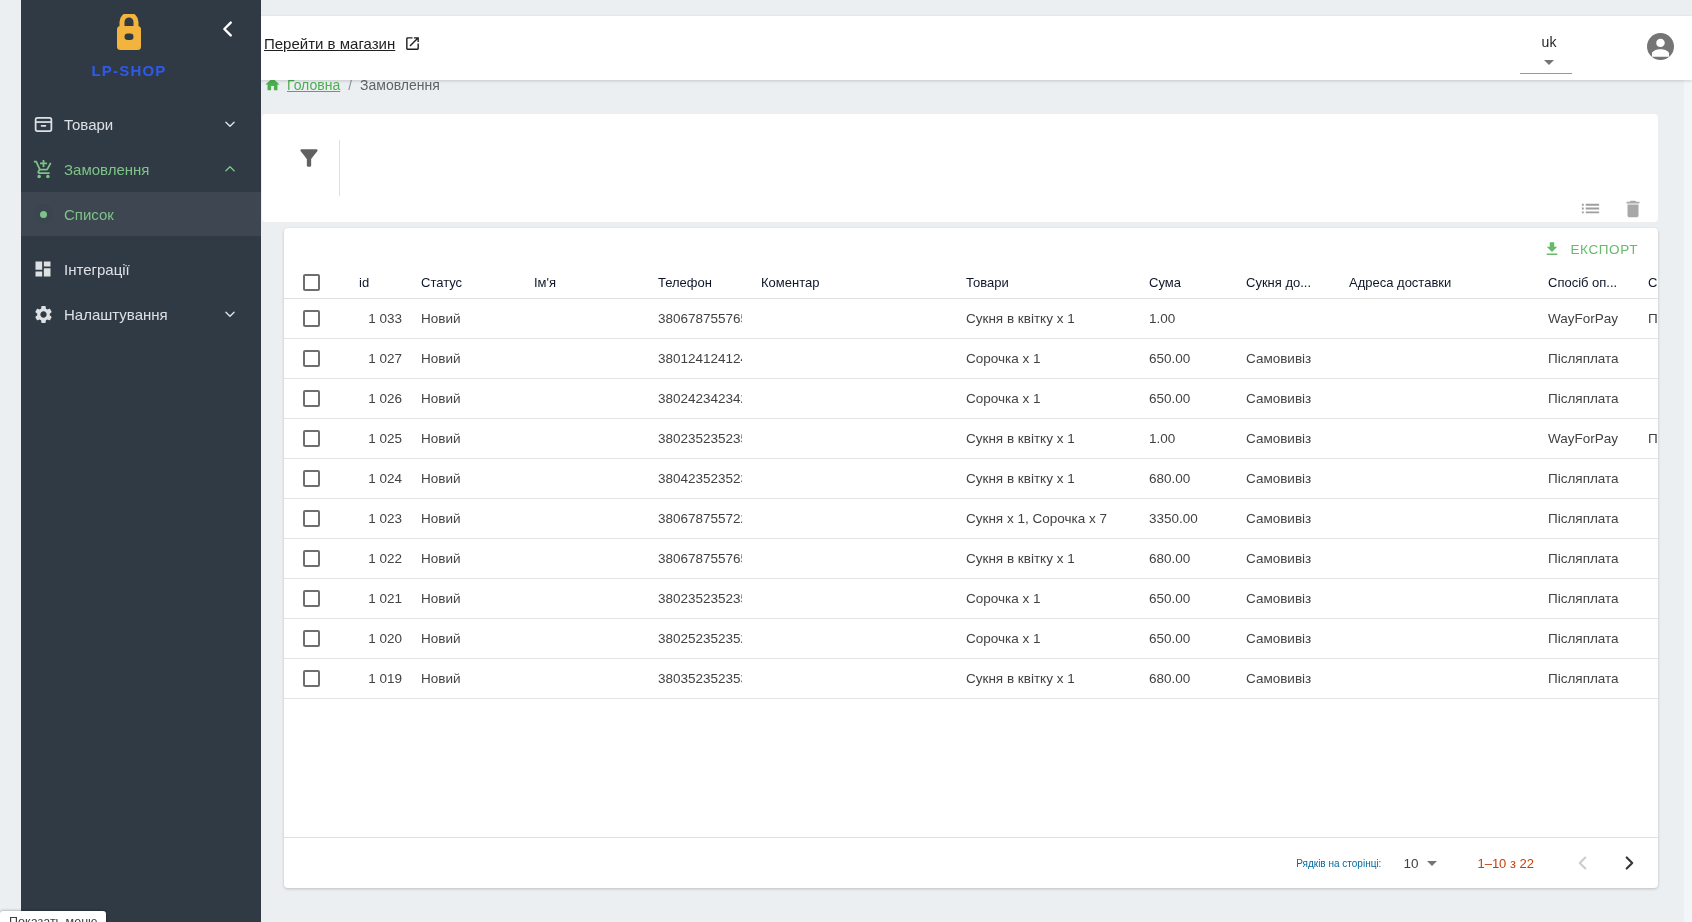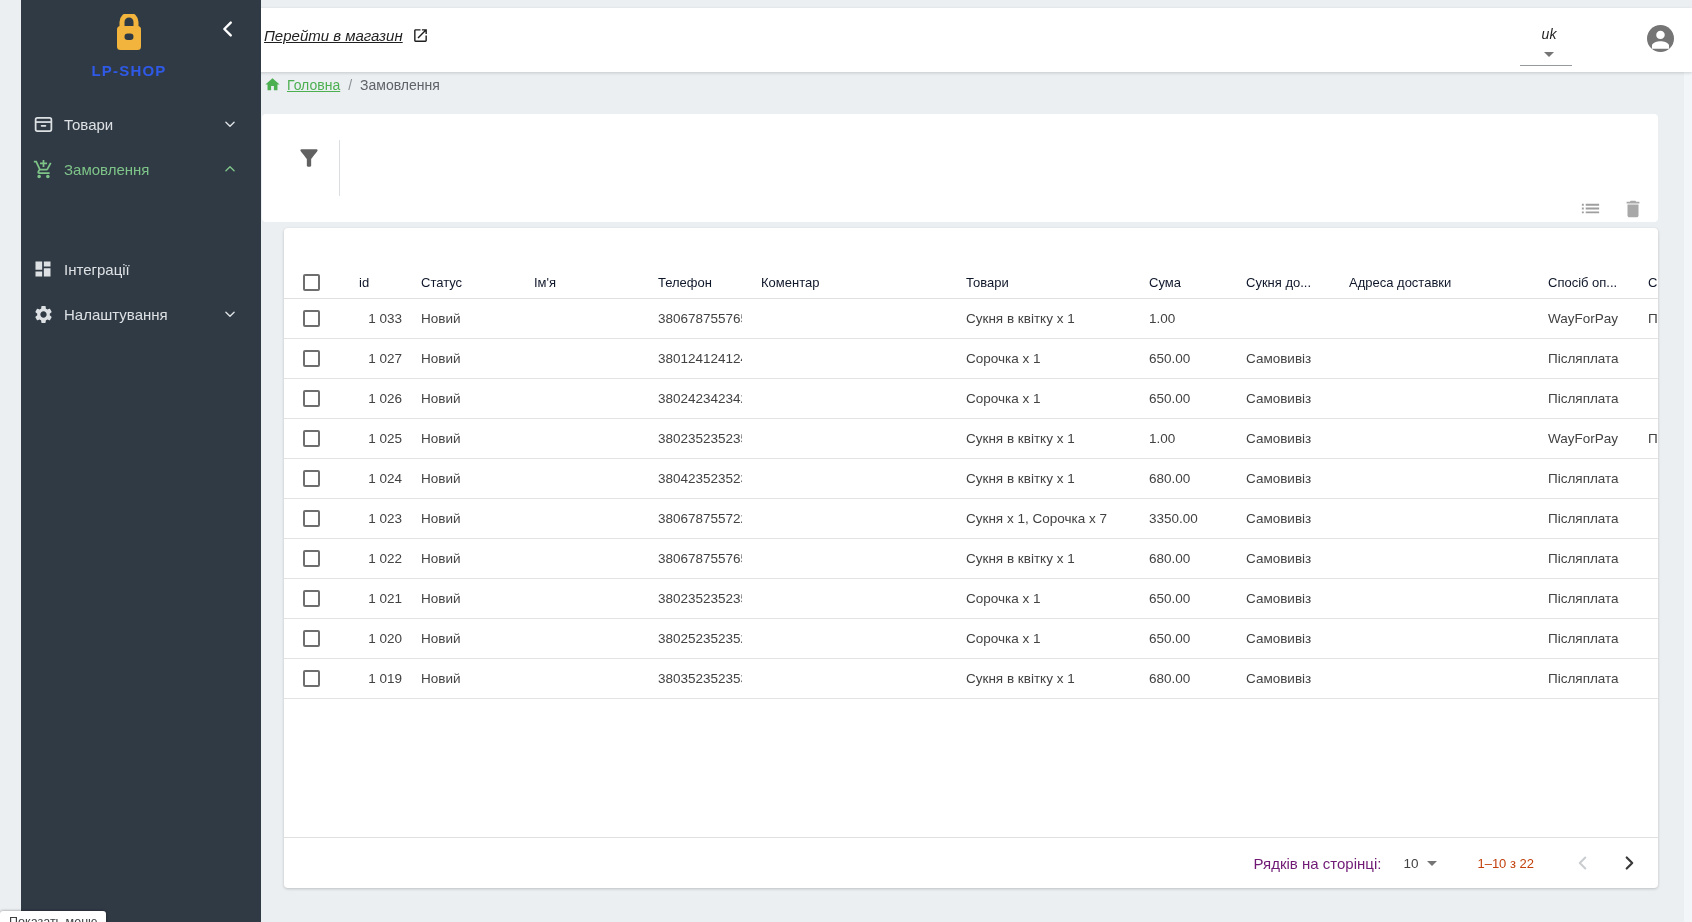--- a/index.html
+++ b/index.html
@@ -27,22 +27,22 @@
   .bullet-inner { width:7px; height:7px; border-radius:50%; background:#7ec488; }
 
   
   .menu-tooltip {
     position:absolute; left:0; bottom:-13px; z-index:30; background:#ffffff;
     border-radius:3px 3px 0 0; box-shadow:0 0 3px rgba(0,0,0,.45);
     padding:4px 9px 6px 9px; font-size:12.5px; color:#3c4043; white-space:nowrap;
   }
 
   
-  .topbar { position:absolute; left:240px; top:8px; width:1452px; height:64px; background:#ffffff;
-    box-shadow:0 1px 3px rgba(0,0,0,.16); z-index:5;font-style:italic; }
+  .topbar { position:absolute; left:240px; top:16px; width:1452px; height:64px; background:#ffffff;
+    box-shadow:0 1px 3px rgba(0,0,0,.16); z-index:5; }
   .store-link { position:absolute; left:24px; top:19px; display:flex; align-items:center; gap:9px; cursor:pointer; }
   .store-link .sl-text { font-size:15px; color:#1f1f1f; text-decoration:underline; }
   .lang-select { position:absolute; right:120px; top:16px; width:52px; padding:2px 0 8px 6px;
     border-bottom:1px solid #949a9e; display:flex; align-items:center; gap:10px; cursor:pointer;flex-direction:column; }
   .lang-select .lang-text { font-size:14px; color:#1f1f1f; }
   .caret-down { width:0; height:0; border-left:5px solid transparent; border-right:5px solid transparent; border-top:5px solid #757575; }
   .avatar { position:absolute; right:18px; top:17px; width:27px; height:27px; border-radius:50%;
     background:#757575; overflow:hidden; cursor:pointer; }
 
   
@@ -84,21 +84,21 @@
   th.c-dl, td.c-dl { width:103px; }
   th.c-ad, td.c-ad { width:199px; }
   th.c-pay, td.c-pay { width:100px; }
   th.c-ex, td.c-ex { width:80px; }
 
   .cb { display:inline-block; width:17px; height:17px; border:2px solid #6e6e6e; border-radius:2px;
     background:#fff; cursor:pointer; vertical-align:middle; }
 
   .pagination { position:absolute; left:0; right:0; bottom:0; height:51px; border-top:1px solid #e0e0e0;
     display:flex; align-items:center; justify-content:flex-end; padding-right:18px; gap:0; }
-  .pg-label { font-size:15px; color:#701a75; }
+  .pg-label { font-size:10px; color:#0369a1; }
   .pg-select { display:flex; align-items:center; gap:9px; margin-left:22px; cursor:pointer; }
   .pg-select .pg-value { font-size:13.5px; color:#424242; }
   .pg-range { font-size:13px; color:#c2410c; margin-left:40px; }
   .pg-prev { margin-left:38px; cursor:default; }
   .pg-next { margin-left:24px; cursor:pointer; }
 
   .scroll-strip { position:absolute; right:0; top:64px; width:8px; bottom:0; background:#f3f6f8; z-index:3; }
 </style>
 </head>
 <body>
@@ -143,20 +143,28 @@
       </svg>
     </span>
     <span class="mi-label">Замовлення</span>
     <span class="mi-chevron">
       <svg width="14" height="14" viewBox="0 0 24 24">
           <polyline points="5,15 12,8 19,15" fill="none" stroke="#7ec488" stroke-width="2.4" stroke-linecap="round" stroke-linejoin="round"></polyline>
         </svg>
     </span>
   </div>
 
+  <div class="menu-item green selected" style="top:192px;">
+    <span class="mi-icon">
+      <span class="bullet-outer">
+          <span class="bullet-inner"></span>
+        </span>
+    </span>
+    <span class="mi-label">Список</span>
+  </div>
 
   <div class="menu-item" style="top:247px;">
     <span class="mi-icon">
       <svg width="20" height="20" viewBox="0 0 24 24" fill="#dde1e4">
         <path d="M3 13h8V3H3v10zm0 8h8v-6H3v6zm10 0h8V11h-8v10zm0-18v6h8V3h-8z"></path>
       </svg>
     </span>
     <span class="mi-label">Інтеграції</span>
   </div>
 
@@ -223,20 +231,30 @@
     </span>
     <span class="icon-btn">
       <svg width="22" height="22" viewBox="0 0 24 24" fill="#a8a8a8">
         <path d="M6 19c0 1.1.9 2 2 2h8c1.1 0 2-.9 2-2V7H6v12zM19 4h-3.5l-1-1h-5l-1 1H5v2h14V4z"></path>
       </svg>
     </span>
   </div>
 </div>
 
 <div class="table-card">
+  <div class="export-row">
+    <div class="export-btn">
+      <span>
+        <svg width="18" height="18" viewBox="0 0 24 24" fill="#66bb6a">
+          <path d="M19 9h-4V3H9v6H5l7 7 7-7zM5 18v2h14v-2H5z"></path>
+        </svg>
+      </span>
+      <span class="exp-label">ЕКСПОРТ</span>
+    </div>
+  </div>
 
   <table class="orders">
     <thead>
       <tr>
         <th class="c-cb"><span class="cb"></span></th>
         <th class="c-id">id</th>
         <th class="c-st">Статус</th>
         <th class="c-nm">Ім'я</th>
         <th class="c-ph">Телефон</th>
         <th class="c-cm">Коментар</th>

